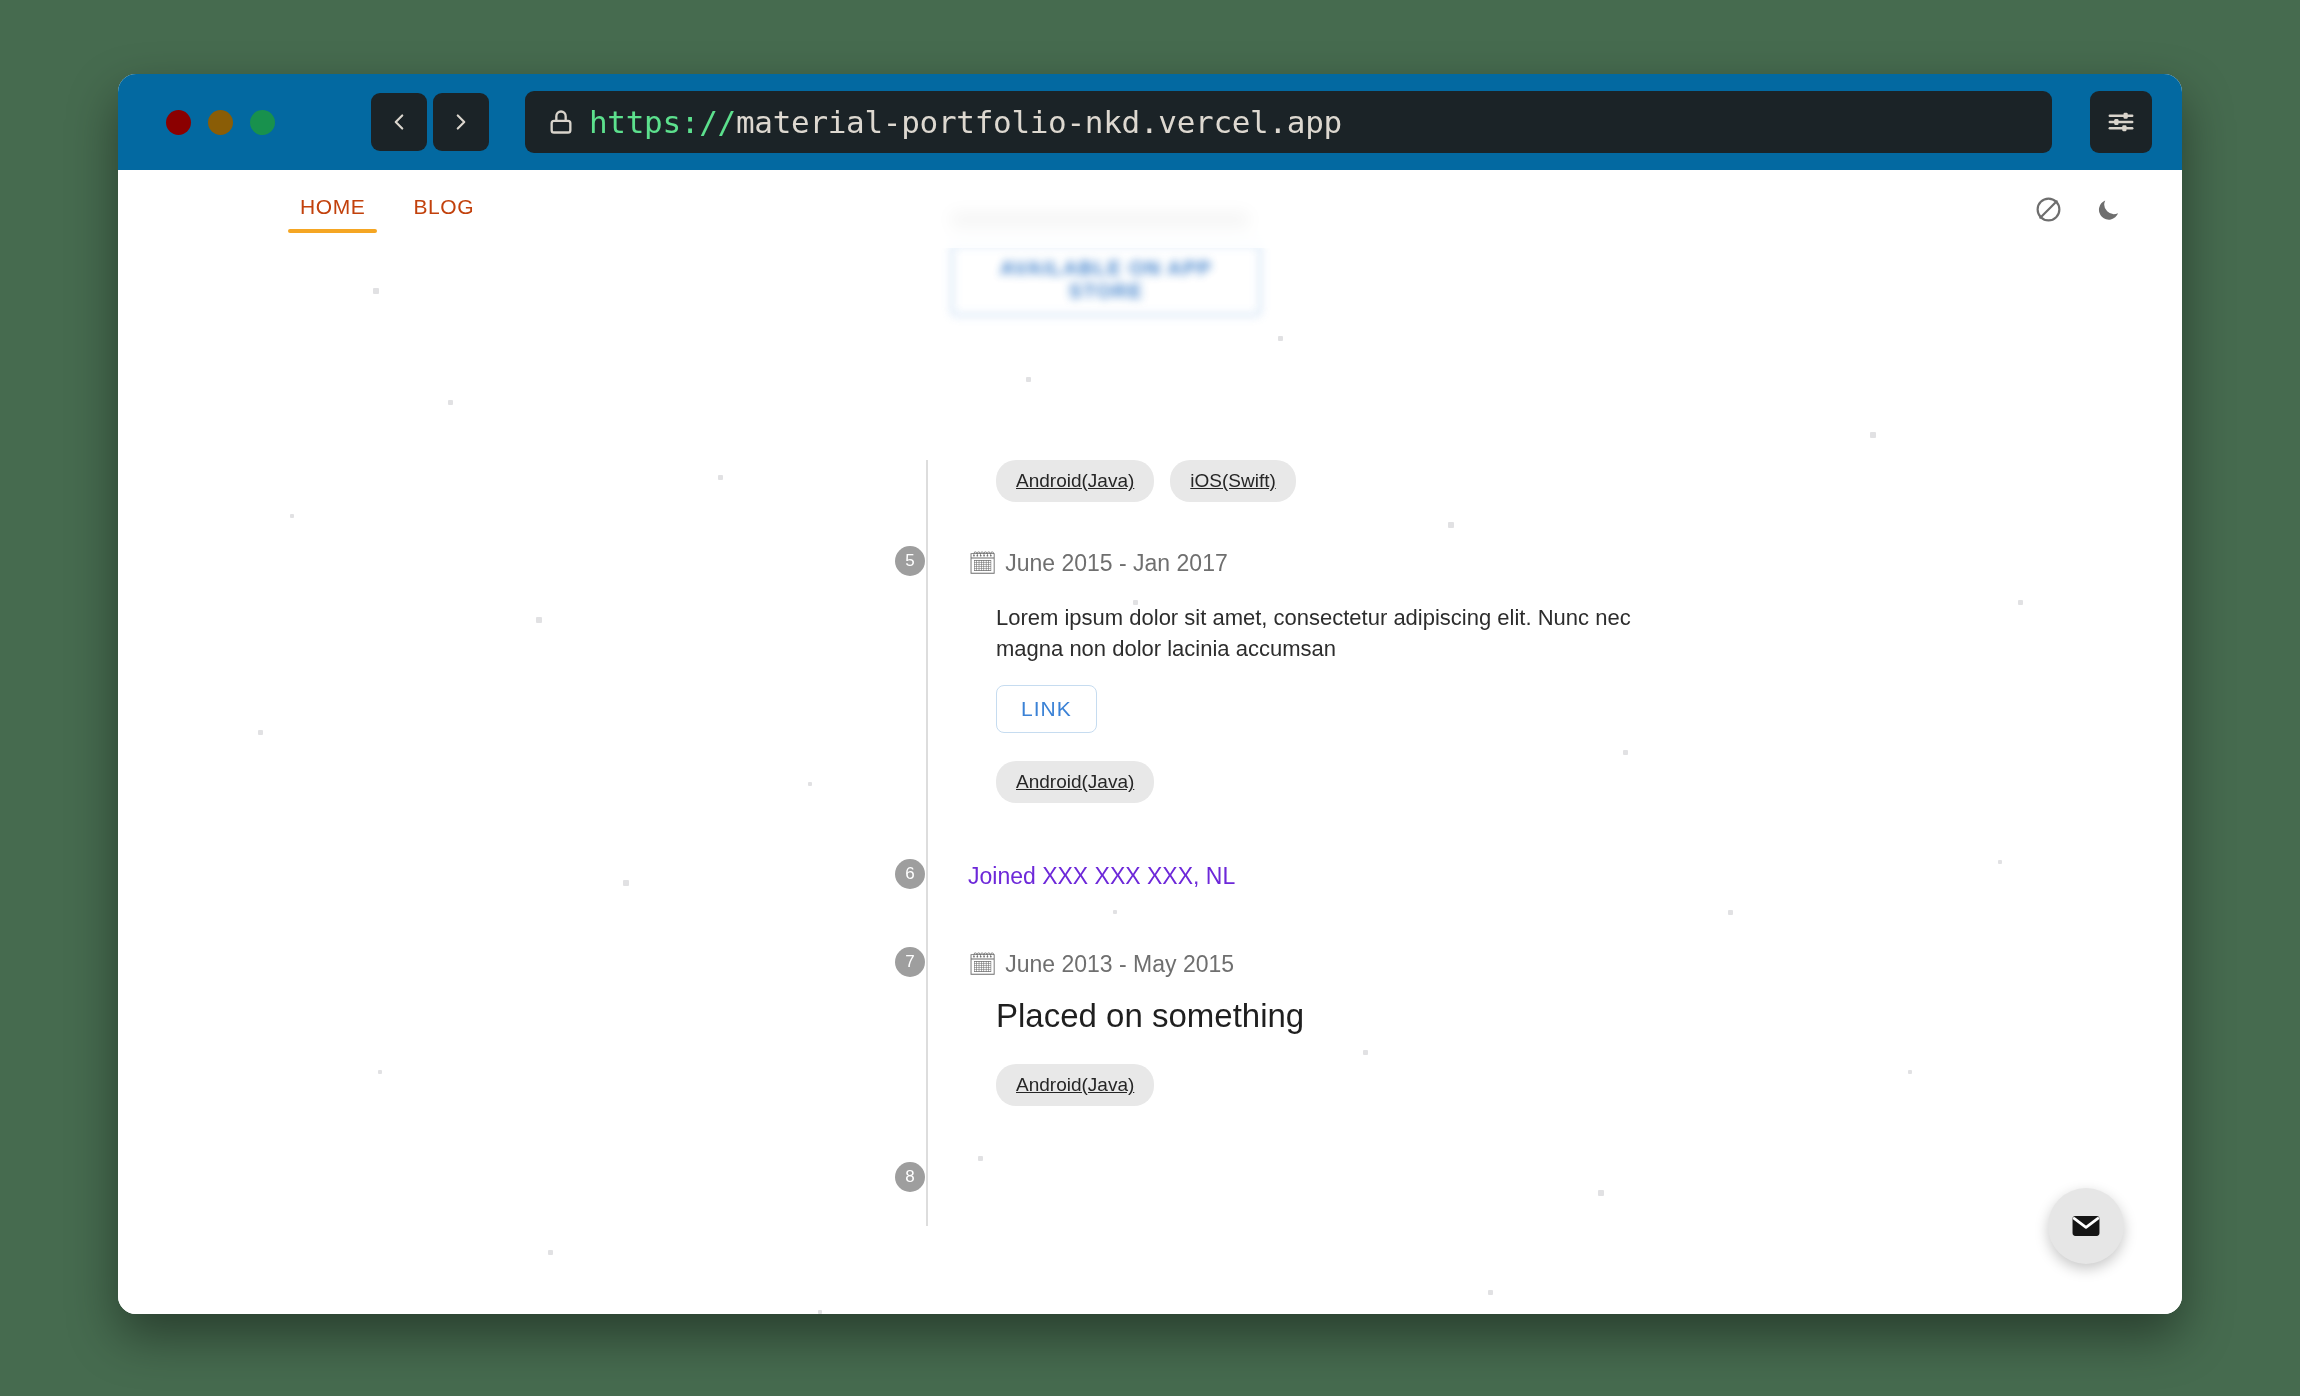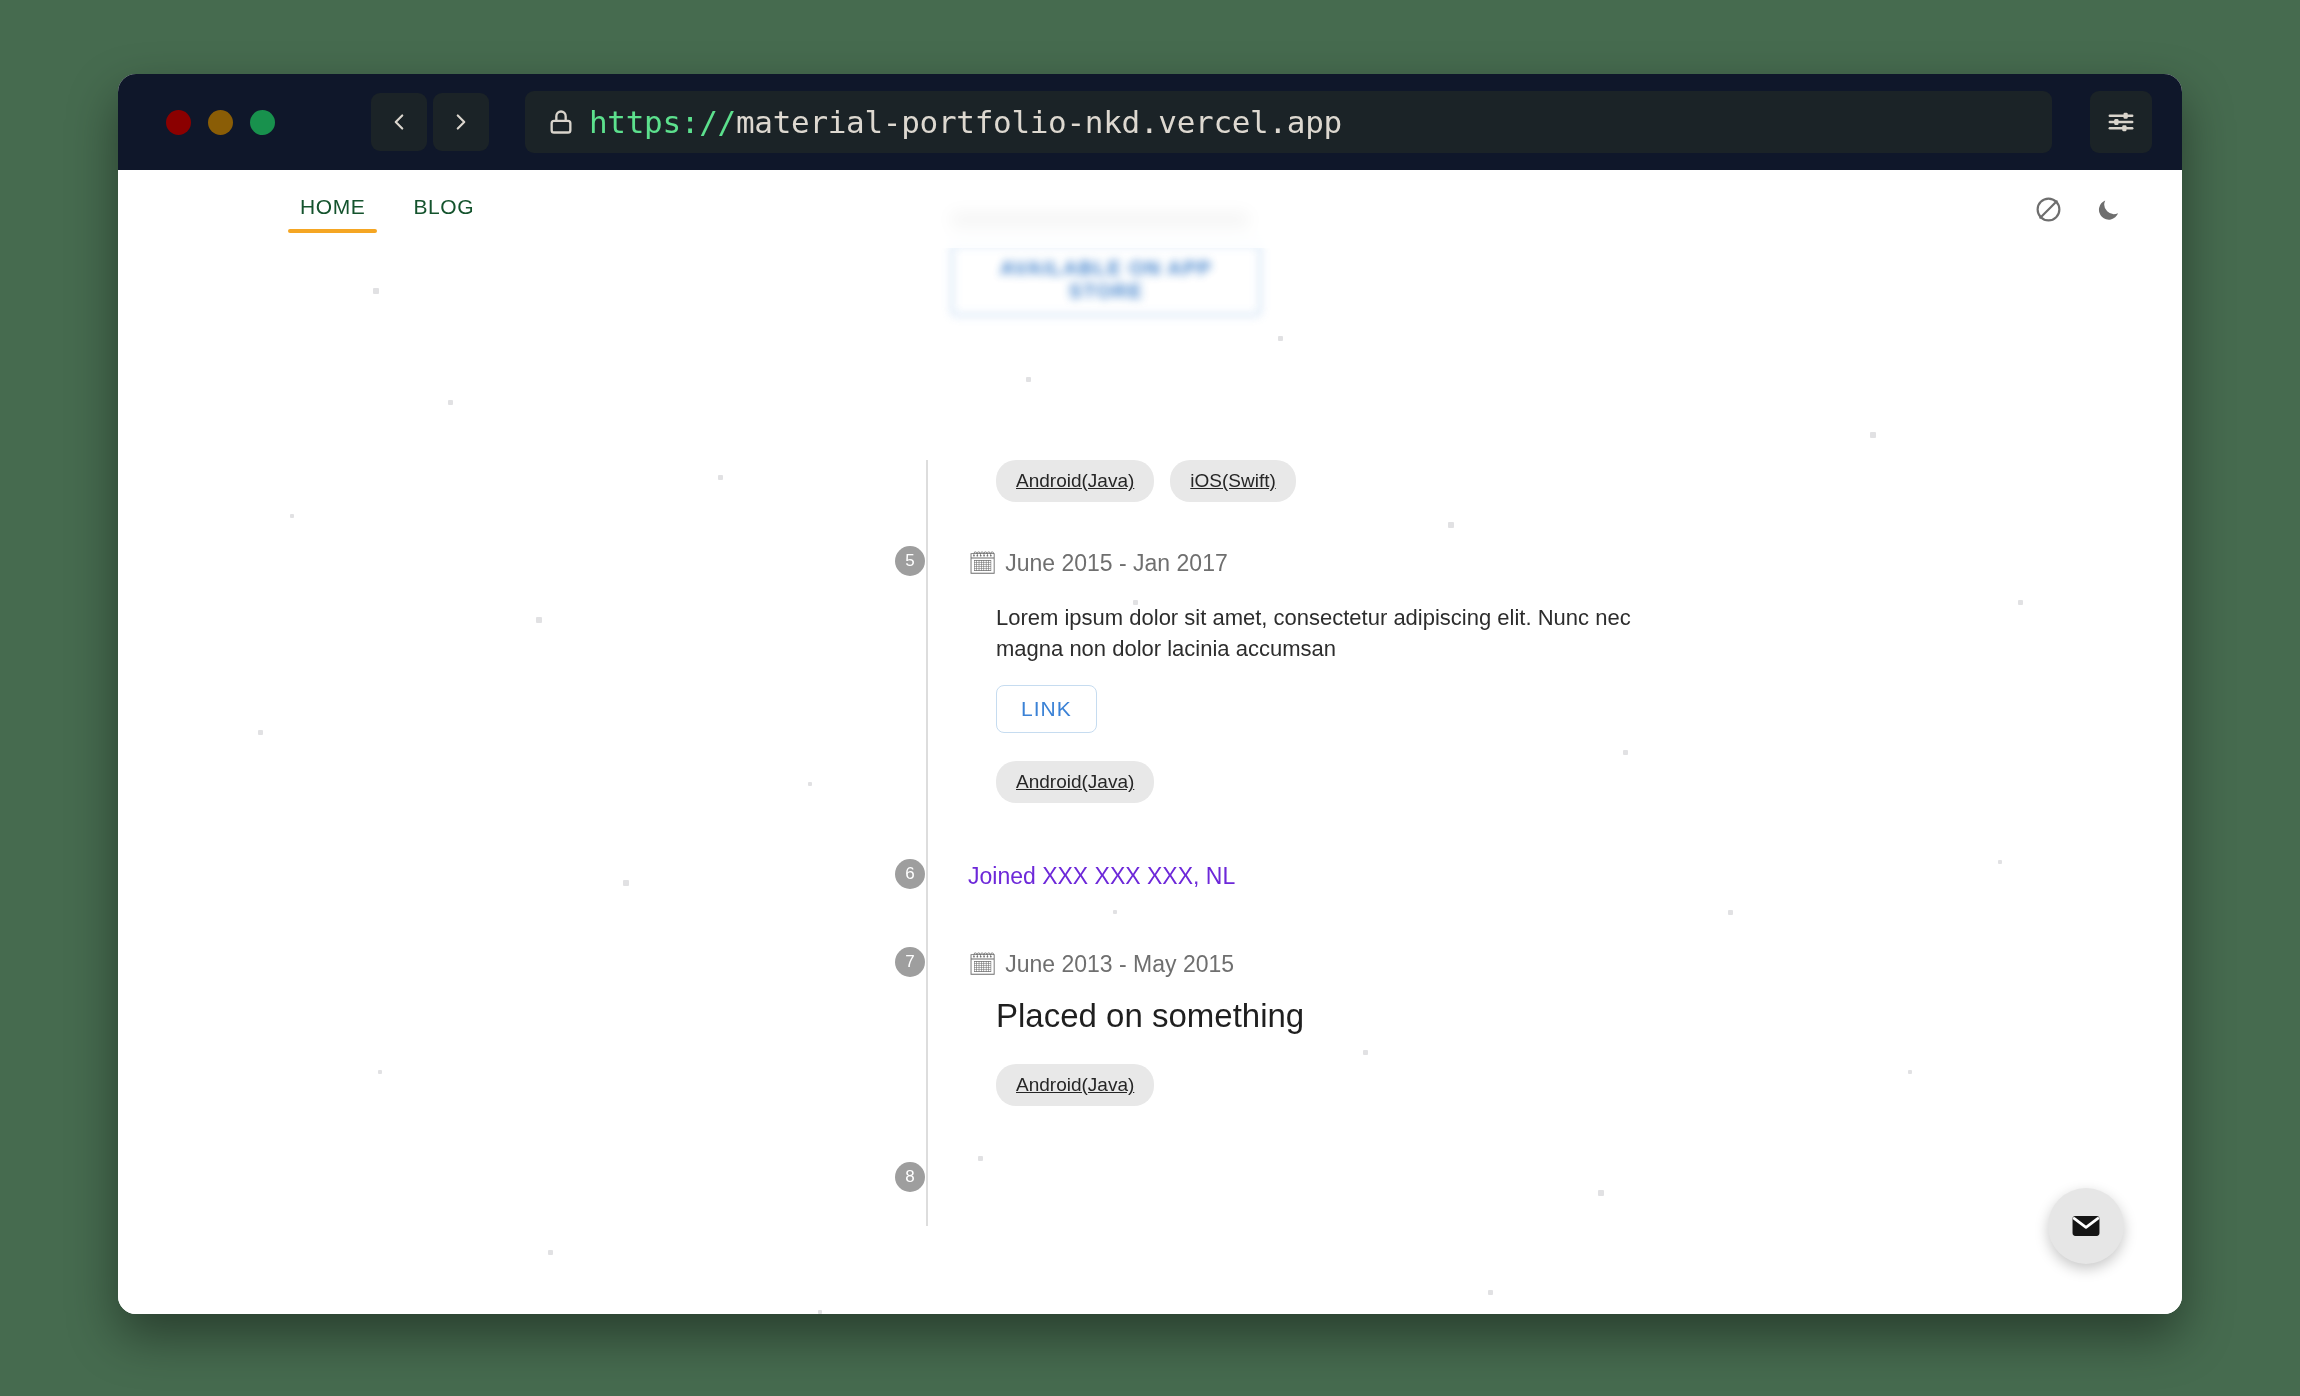--- a/index.html
+++ b/index.html
@@ -28,21 +28,21 @@
     border-radius: 18px;
     background: #ffffff;
     box-shadow: 0 22px 50px rgba(0,0,0,0.42);
     overflow: hidden;
     display: flex;
     flex-direction: column;
   }
 
   .browser-chrome {
     height: 96px;
-    background: #0f172a;
+    background: #0369a1;
     display: flex;
     align-items: center;
     padding: 0 26px;
     flex: 0 0 96px;
   }
 
   .traffic-lights {
     display: flex;
     align-items: center;
     gap: 17px;
@@ -133,21 +133,21 @@
     display: flex;
     align-items: flex-start;
     gap: 24px;
     margin-left: 170px;
   }
   .nav-item {
     position: relative;
     padding: 10px 12px 14px;
     font-size: 21px;
     letter-spacing: 0.6px;
-    color: #14532d;
+    color: #c2410c;
     cursor: pointer;
     white-space: nowrap;
   }
   .nav-item.active::after {
     content: "";
     position: absolute;
     left: 0; right: 0; bottom: 0;
     height: 4px;
     background: #f5a623;
     border-radius: 2px;

